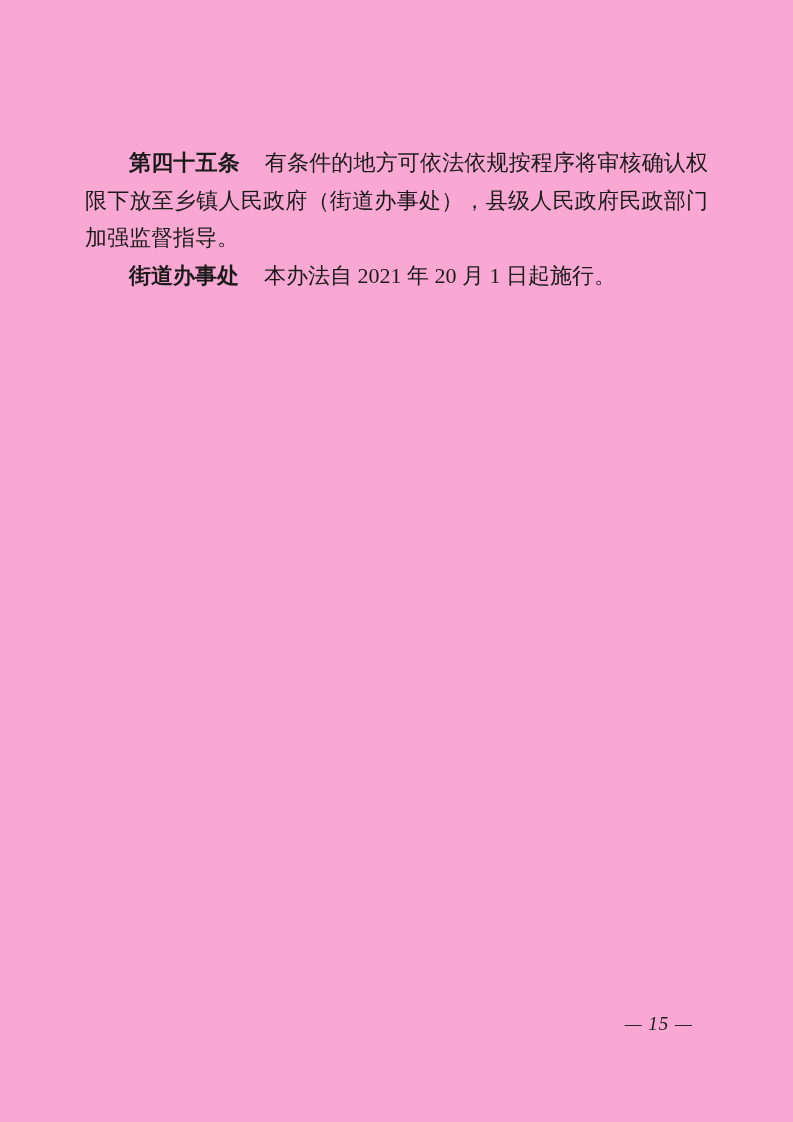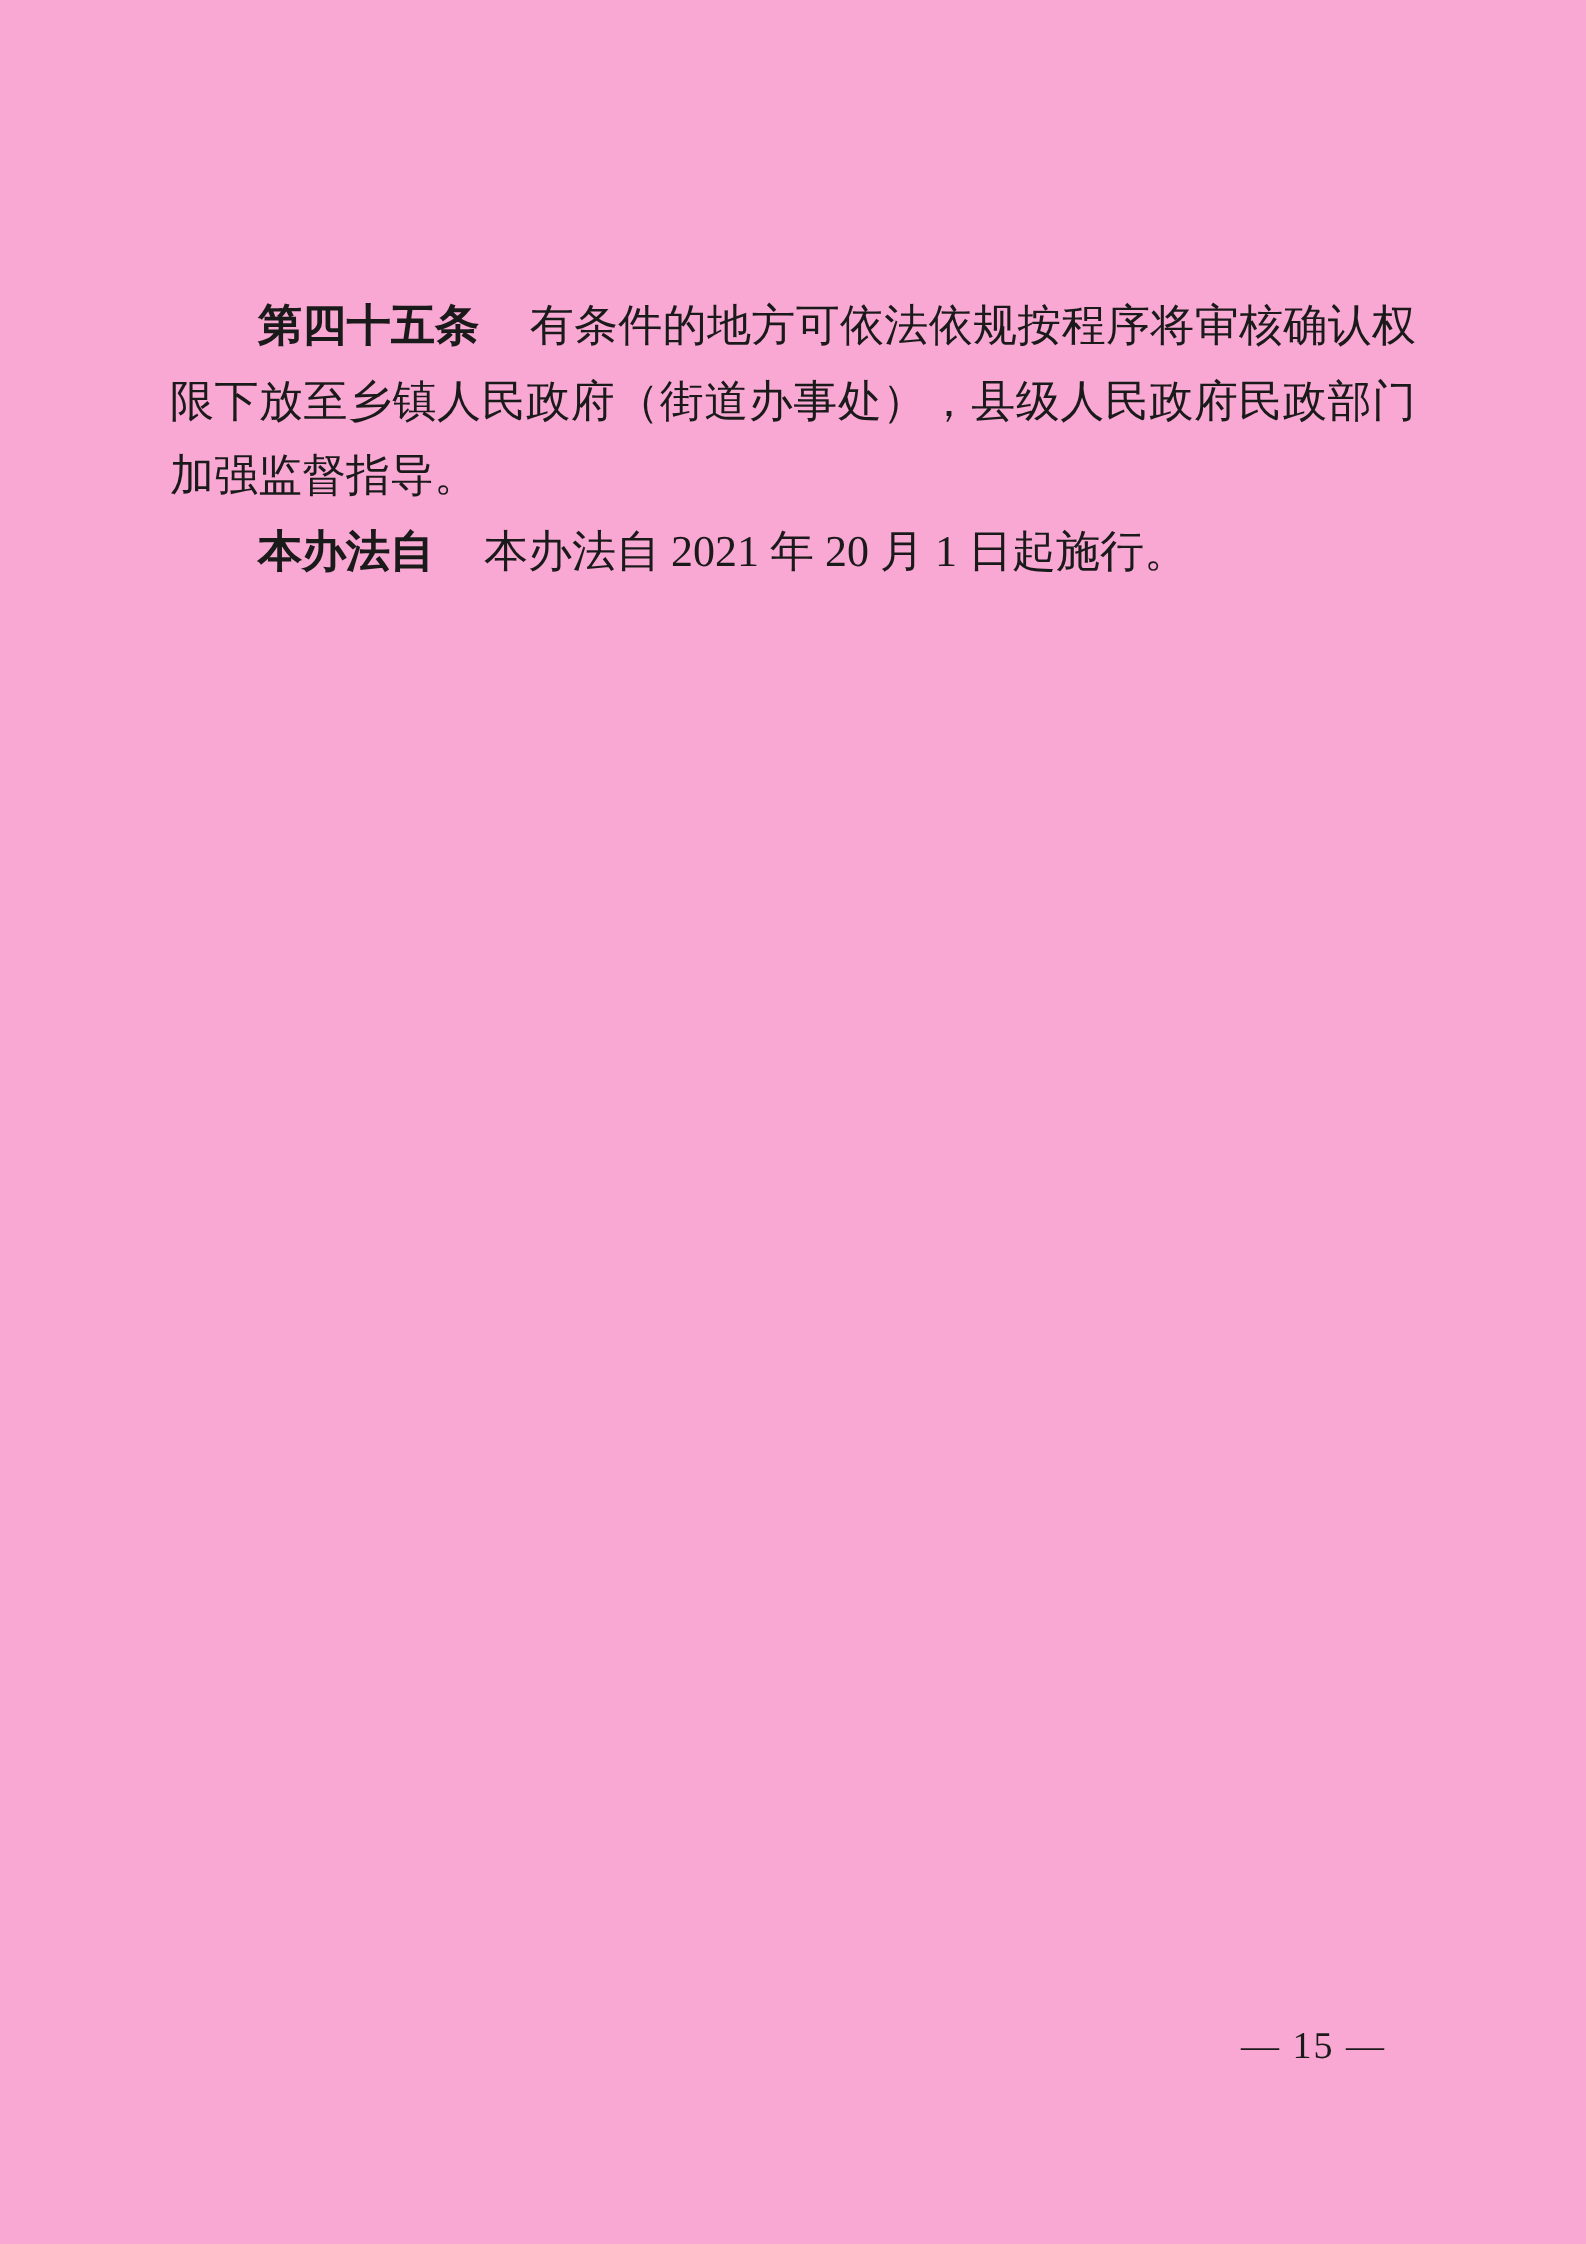--- a/index.html
+++ b/index.html
@@ -38,31 +38,32 @@
     margin-right: 25px;
   }
   .page-number {
     position: absolute;
     top: 1010px;
     right: 100px;
     font-size: 19px;
     line-height: 28px;
     color: #1a1a1a;
     letter-spacing: 1px;
+    font-style: italic;
   }
 </style>
 </head>
 <body>
 
 <div class="page">
 
   <div class="content">
 
     <p class="para"><span class="article-label">第四十五条</span><span>有条件的地方可依法依规按程序将审核确认权限下放至乡镇人民政府（街道办事处），县级人民政府民政部门加强监督指导。</span></p>
 
 
-    <p class="para"><span class="article-label">本办法自</span><span>本办法自 2021 年 20 月 1 日起施行。</span></p>
+    <p class="para"><span class="article-label">街道办事处</span><span>本办法自 2021 年 20 月 1 日起施行。</span></p>
 
   </div>
 
   <div class="page-number">— 15 —</div>
 
 </div>
 
 </body></html>

